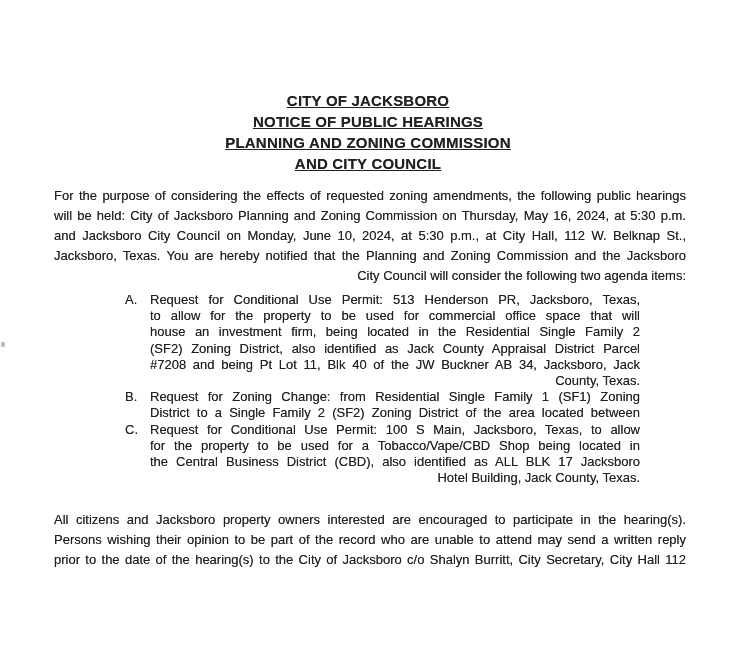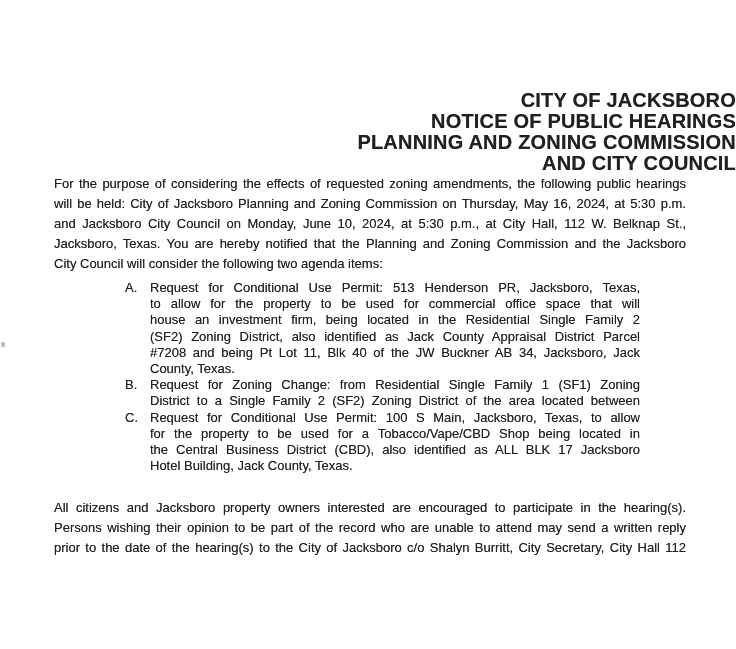--- a/index.html
+++ b/index.html
@@ -10,39 +10,40 @@
     font-family: "Liberation Sans", "DejaVu Sans", sans-serif;
     color: #212121;
     position: relative;
     text-shadow: 0 0 0.35px rgba(45,45,45,0.65);
     -webkit-font-smoothing: antialiased;
   }
   .page { width: 736px; height: 649px; position: relative; }
 
   .title-block {
     padding-top: 90px;
-    text-align: right;
+    text-align: center;
     font-weight: bold;
-    font-size: 20px;
+    font-size: 15px;
     line-height: 21px;
     letter-spacing: 0.2px;
+    text-decoration: underline;
   }
 
   .content { margin-left: 54px; width: 632px; }
 
   .paragraph {
     font-size: 13px;
     line-height: 20px;
     width: 632px;
   }
-  .intro { }
+  .intro { margin-top: 12px; }
   .closing { margin-top: 24px; }
 
   .jline { text-align: justify; text-align-last: justify; text-justify: inter-word; }
-  .lline { text-align: left; }
+  .lline { text-align: right; }
 
   .agenda {
     margin-top: 6px;
     margin-left: 71px;
     font-size: 13px;
     line-height: 16.2px;
   }
   .agenda-item { display: flex; }
   .agenda-letter { width: 25px; flex: none; }
   .agenda-text { width: 490px; flex: none; }

